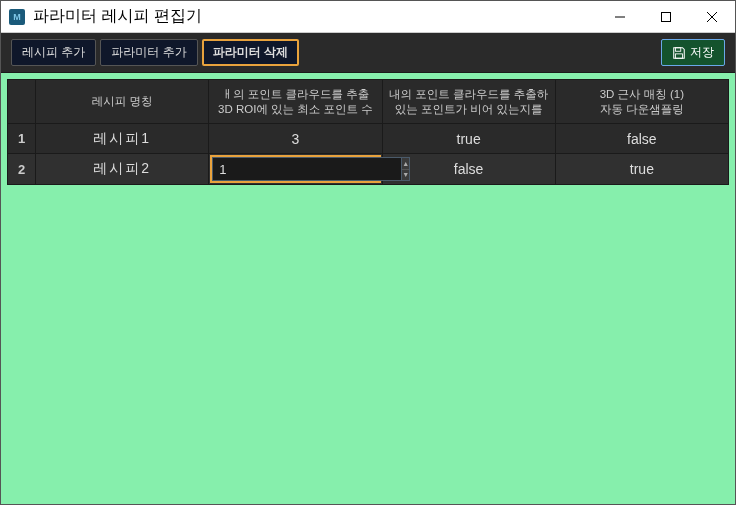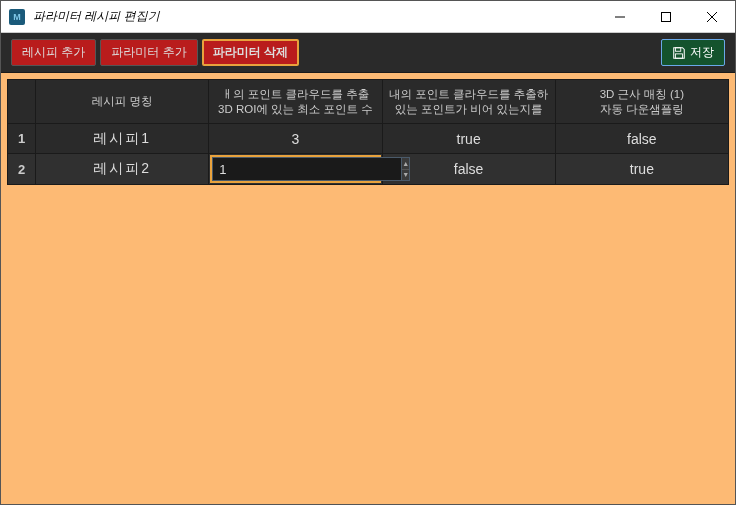--- a/index.html
+++ b/index.html
@@ -33,23 +33,22 @@
   background: #1a5a7a;
   border-radius: 2px;
   display: flex;
   align-items: center;
   justify-content: center;
   color: #7fc7e8;
   font-size: 9px;
   font-weight: bold;
 }
 .titlebar-title {
-  font-size: 12px;
-  flex: 1;
-  font-style: italic;
+  font-size: 16px;
+  flex: 1;
 }
 .titlebar-controls {
   display: flex;
 }
 .titlebar-btn {
   width: 46px;
   height: 31px;
   display: flex;
   align-items: center;
   justify-content: center;
@@ -62,21 +61,21 @@
 .toolbar {
   height: 40px;
   background: #2a2a2a;
   display: flex;
   align-items: center;
   padding: 0 10px;
   gap: 4px;
   border-bottom: 1px solid #1a1a1a;
 }
 .btn {
-  background: #b91c1c;
+  background: #0f172a;
   border: 1px solid #555;
   color: #ddd;
   font-size: 12px;
   padding: 4px 10px;
   cursor: pointer;
   border-radius: 2px;
 }
 .btn.highlighted {
   border: 2px solid #e8a23d;
   padding: 3px 9px;
@@ -87,21 +86,21 @@
   border: 1px solid #6aa8e8;
   color: #fff;
   display: flex;
   align-items: center;
   gap: 4px;
 }
 .spacer { flex: 1; }
 
 .content {
   flex: 1;
-  background: #fdba74;
+  background: #86efac;
   padding: 6px;
   overflow: auto;
 }
 
 .grid {
   width: 100%;
   border-collapse: collapse;
   table-layout: fixed;
 }
 .grid th {

